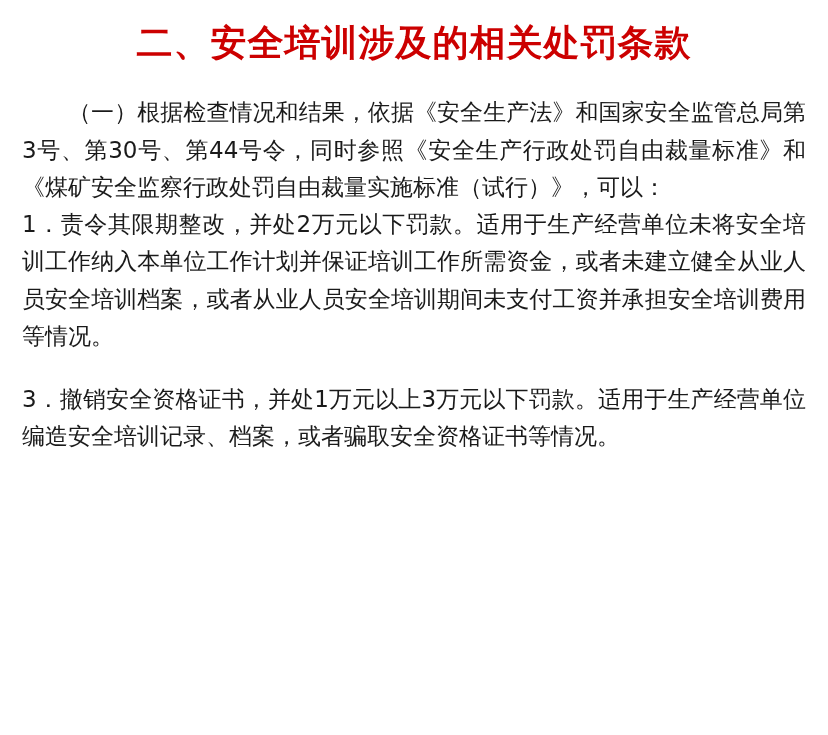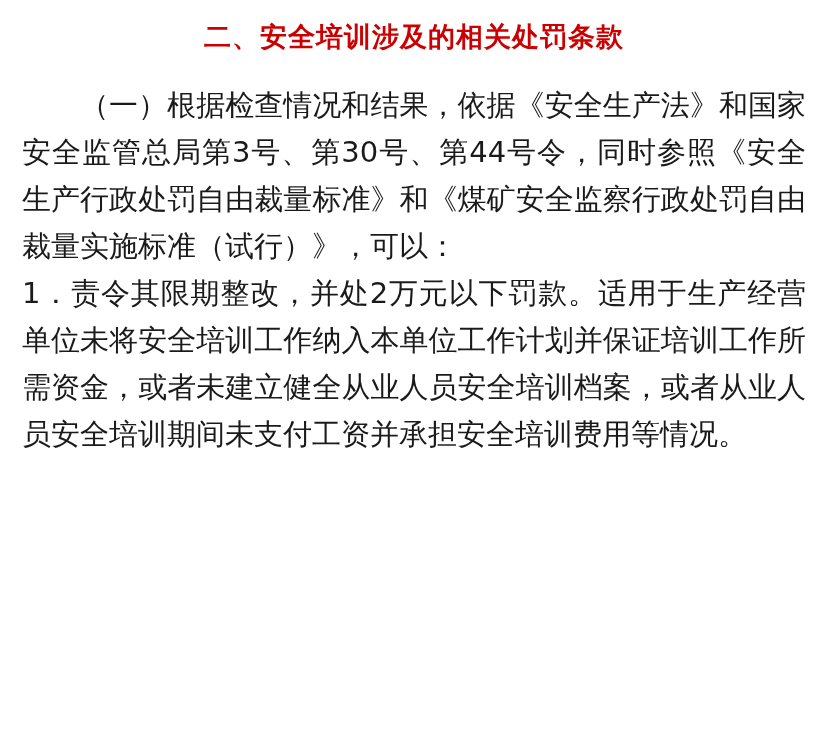--- a/index.html
+++ b/index.html
@@ -17,34 +17,34 @@
     width: 828px;
     height: 735px;
     box-sizing: border-box;
     padding: 0;
     position: relative;
   }
   .doc-title {
     text-align: center;
     color: #cc0000;
     font-weight: bold;
-    font-size: 27px;
+    font-size: 36px;
     letter-spacing: 1px;
     margin: 18px 0 0 0;
     padding: 0 30px;
     line-height: 1.4;
     font-family: "DejaVu Sans", "Liberation Sans", sans-serif;
   }
   .body-block {
     padding: 0 22px 0 22px;
     margin-top: 26px;
   }
   p.para {
     margin: 0;
-    font-size: 29px;
+    font-size: 23px;
     line-height: 1.62;
     color: #1a1a1a;
     text-align: justify;
     font-family: "DejaVu Sans", "Liberation Sans", sans-serif;
   }
   p.indent {
     text-indent: 2em;
   }
   p.gap {
     margin-top: 26px;
@@ -53,15 +53,16 @@
 </head>
 <body>
 
 <div class="page">
 
   <h1 class="doc-title">二、安全培训涉及的相关处罚条款</h1>
 
   <div class="body-block">
     <p class="para indent">（一）根据检查情况和结果，依据《安全生产法》和国家安全监管总局第3号、第30号、第44号令，同时参照《安全生产行政处罚自由裁量标准》和《煤矿安全监察行政处罚自由裁量实施标准（试行）》，可以：</p>
     <p class="para">1．责令其限期整改，并处2万元以下罚款。适用于生产经营单位未将安全培训工作纳入本单位工作计划并保证培训工作所需资金，或者未建立健全从业人员安全培训档案，或者从业人员安全培训期间未支付工资并承担安全培训费用等情况。</p>
+    <p class="para gap">3．撤销安全资格证书，并处1万元以上3万元以下罚款。适用于生产经营单位编造安全培训记录、档案，或者骗取安全资格证书等情况。</p>
   </div>
 
 </div>
 
 </body></html>

